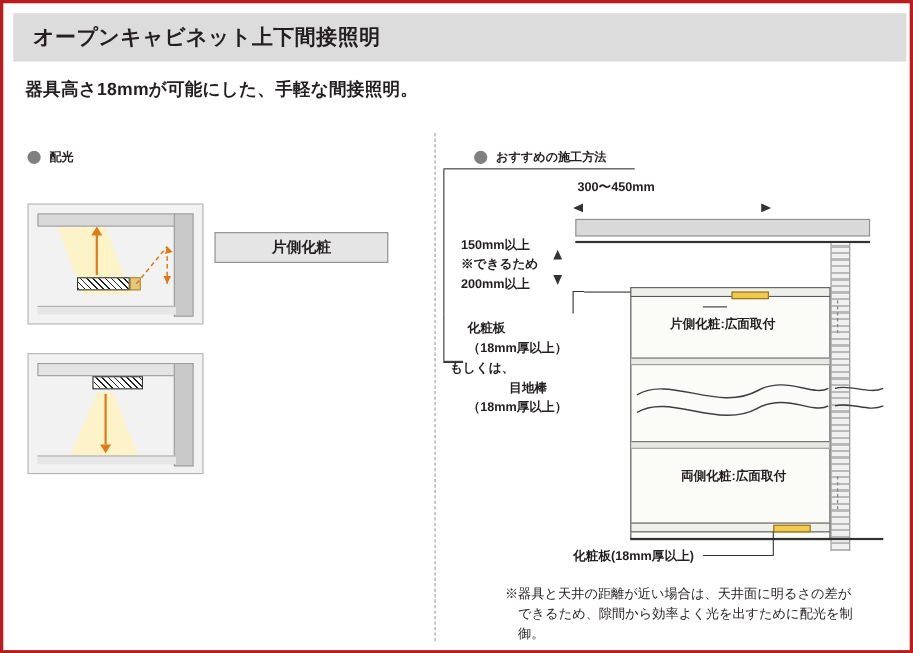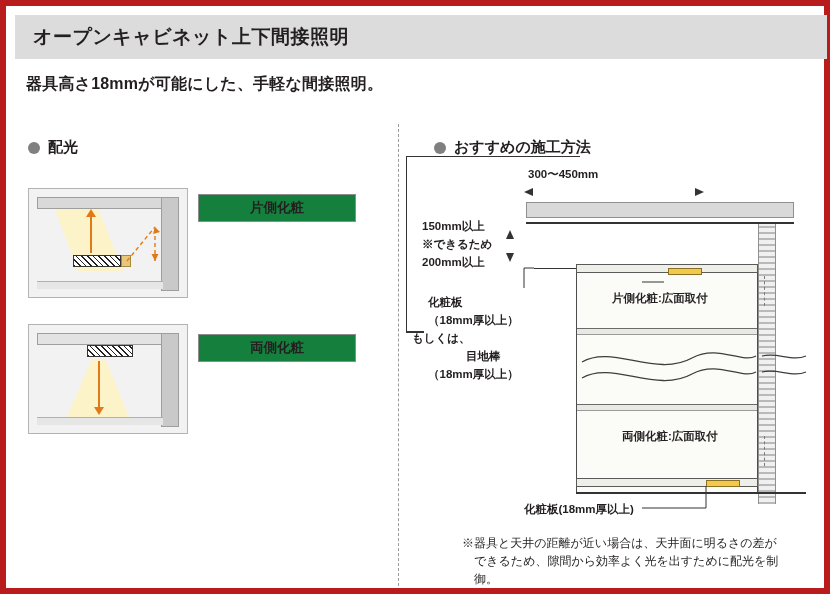--- a/index.html
+++ b/index.html
@@ -7,21 +7,21 @@
   body {
     width: 830px; height: 594px;
     font-family: "Liberation Sans", sans-serif;
     background: #ffffff;
     color: #231f20;
     overflow: hidden;
   }
   .page {
     position: relative;
     width: 830px; height: 594px;
-    border: 6px solid #b91c1c;
+    border: 3px solid #b91c1c;
     background: #fff;
   }
   
   .header {
     position: absolute; left: 9px; top: 9px;
     width: 812px; height: 44px;
     background: #dcdcdc;
     display: flex; align-items: center;
   }
   .header-title {
@@ -40,21 +40,21 @@
   
   .vdivider {
     position: absolute; left: 392px; top: 118px;
     width: 0; height: 462px;
     border-left: 1px dashed #9a9a9a;
   }
   
   .sec-head {
     position: absolute;
     display: flex; align-items: center;
-    font-size: 15px; font-weight: bold;
+    font-size: 11px; font-weight: bold;
   }
   .sec-head .dot {
     width: 12px; height: 12px; border-radius: 50%;
     background: #808080; margin-right: 8px;
   }
   #sec-haiko { left: 22px; top: 132px; }
   #sec-method { left: 428px; top: 132px; }
 
   
   .illus {
@@ -97,24 +97,25 @@
     background: #e8c77a; border: 1px solid #a98a3c;
   }
   .arrow-line { position: absolute; background: #e07a18; }
   .arrow-head {
     position: absolute; width:0; height:0;
   }
   
   .label-box {
     position: absolute;
     border: 1px solid #8c8c8c;
-    background: #15803d;
+    background: #e5e5e5;
     font-size: 13.5px; font-weight: bold;
     text-align: center;
     padding: 4px 0;
+    margin-top: 20px;
   }
   #lbl1 { left: 192px; top: 188px; width: 158px; }
   #lbl2 { left: 192px; top: 328px; width: 158px; }
   .caption {
     position: absolute; font-size: 13px; line-height: 1.5;
     width: 168px;
   }
   #cap1 { left: 192px; top: 216px; }
   #cap2 { left: 192px; top: 356px; }
 
@@ -212,21 +213,20 @@
                 clip-path:polygon(40% 0%, 62% 0%, 100% 100%, 0% 100%);"></div>
 
     <div class="fixture" style="left:58px;top:20px;width:46px;height:12px;"></div>
 
     <div class="floor"></div>
 
     <div class="arrow-line" style="left:69px;top:36px;width:1.5px;height:46px;"></div>
     <div class="arrow-head" style="left:65px;top:82px;border-left:5px solid transparent;border-right:5px solid transparent;border-top:8px solid #e07a18;"></div>
   </div>
 
-  <div class="label-box" id="lbl2">両側化粧</div>
 
   <div class="draw">
 
     <div class="dtext" style="left:122px;top:10px;">300〜450mm</div>
     <div class="dim-line" style="left:118px;top:36px;width:174px;"></div>
     <div class="dim-ext" style="left:118px;top:22px;height:66px;"></div>
     <div class="dim-ext" style="left:292px;top:22px;height:66px;"></div>
     <svg width="200" height="14" style="position:absolute;left:112px;top:30px;">
       <path d="M6 6 l9 -4 l0 8 z" fill="#333"></path>
       <path d="M186 6 l-9 -4 l0 8 z" fill="#333"></path>

